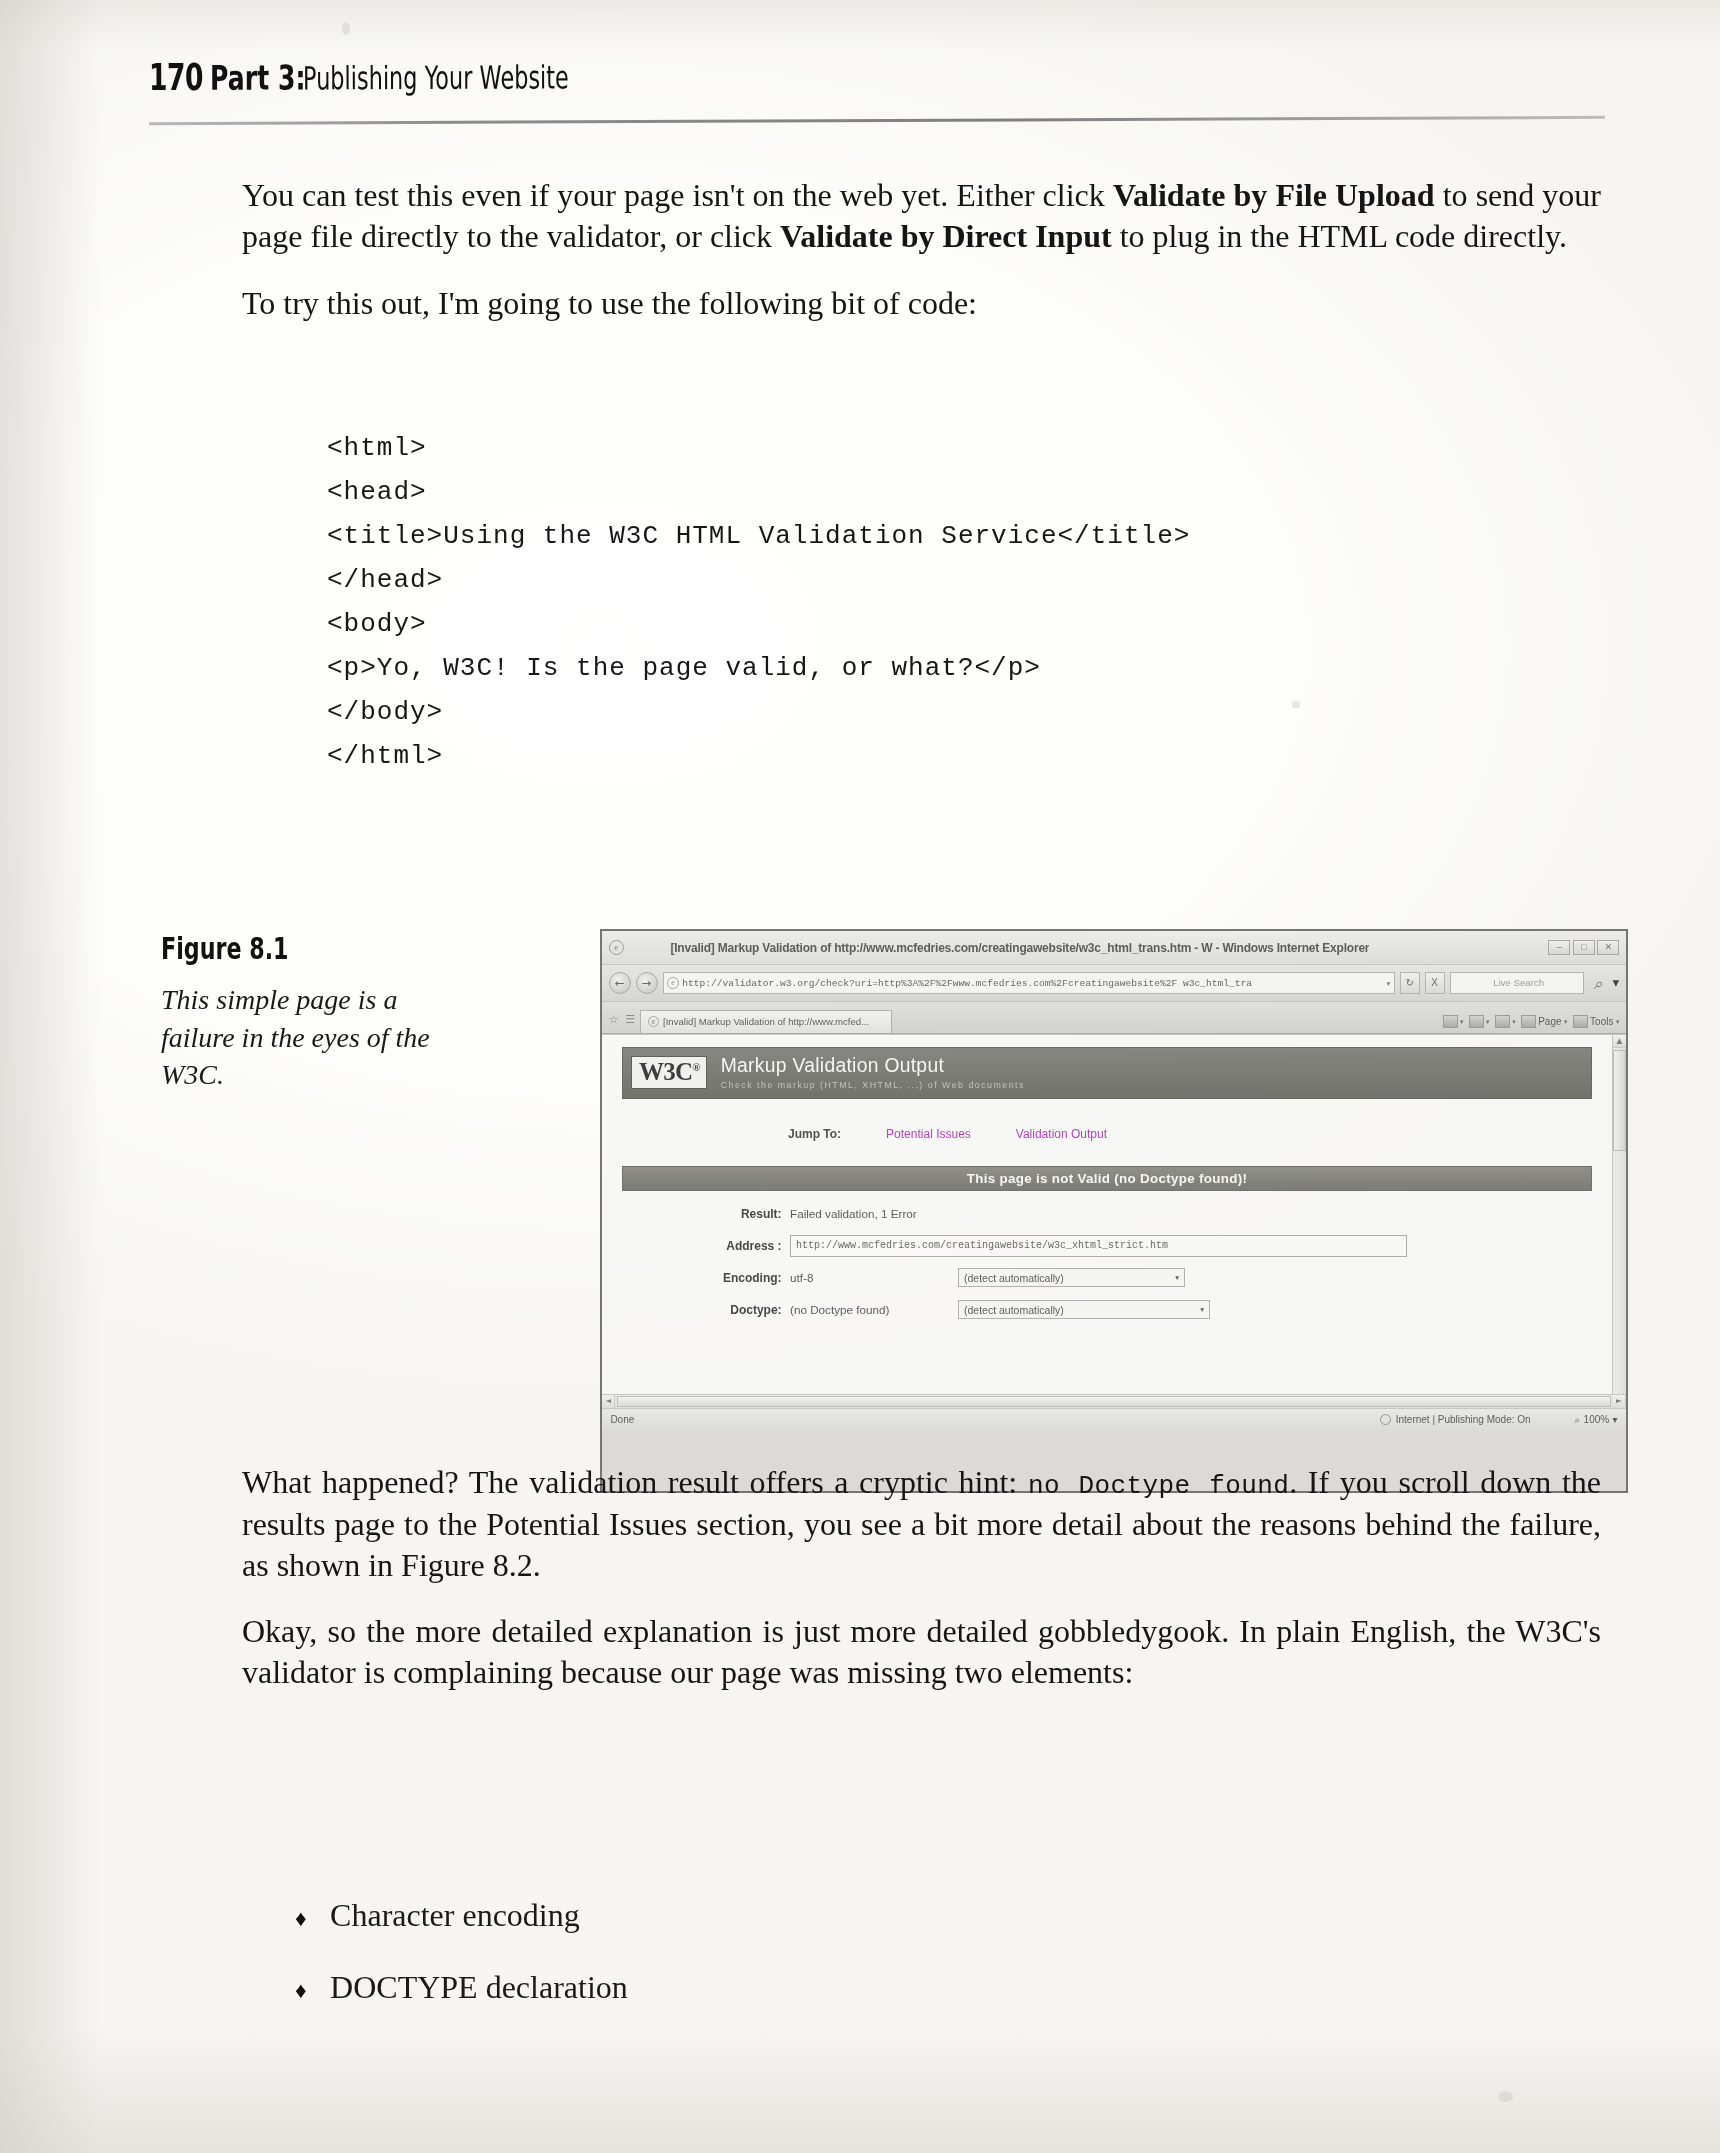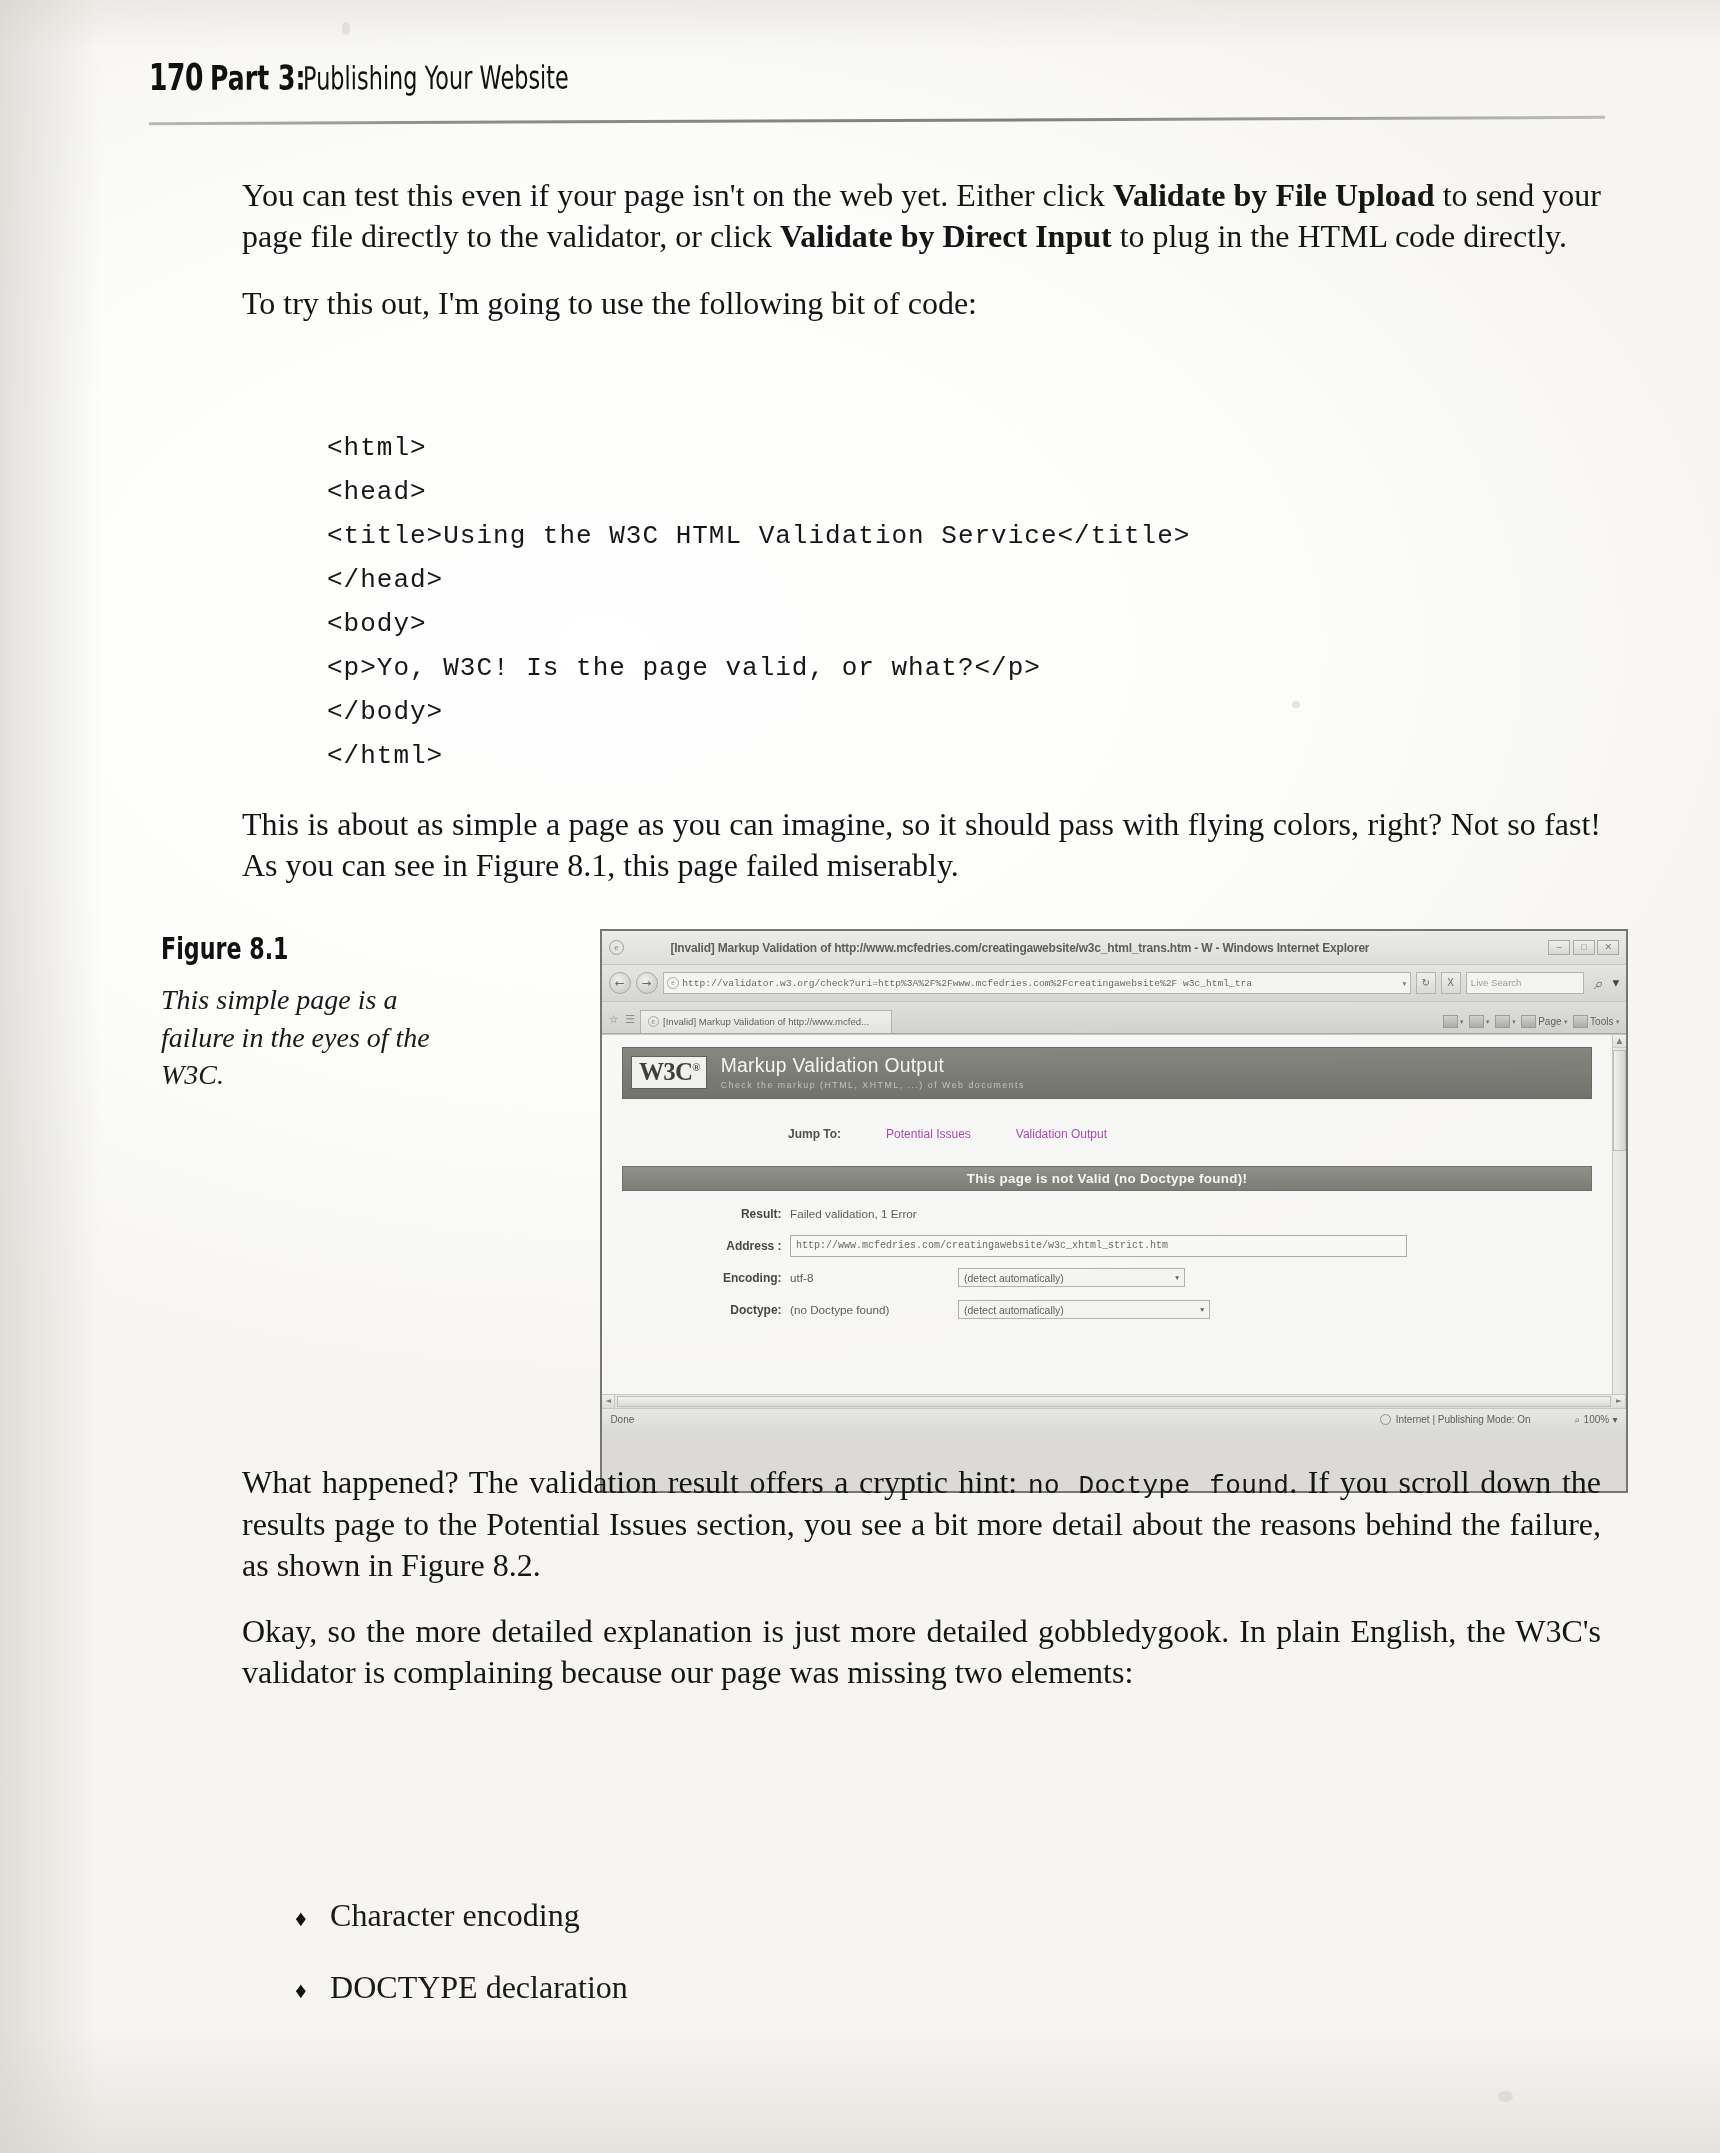--- a/index.html
+++ b/index.html
@@ -245,27 +245,27 @@
   .urlbox .u-caret { margin-left: auto; font-size: 7.6px; color: #666; }
   .sm-btn {
     min-width: 20px; height: 22px;
     border: 0.8px solid #a8a8a5;
     background: linear-gradient(to bottom,#f2f2f0,#d8d8d5);
     font-family: "Liberation Sans", sans-serif;
     font-size: 10px; text-align: center; line-height: 20px; color: #4a4a48;
     padding: 0 2.5px;
   }
   .searchbox {
-    width: 118px; height: 22px;
+    width: 134px; height: 22px;
     background: #f7f7f5;
     border: 0.8px solid #a8a8a5;
     font-family: "Liberation Sans", sans-serif;
     font-size: 9.6px; color: #8d8d8a;
     line-height: 20px; padding-left: 4.2px;
-    white-space: nowrap; overflow: hidden;
+    white-space: nowrap; overflow: hidden; text-align: center;
   }
   .addrbar .magnifier {
     font-family: "DejaVu Sans", serif;
     font-size: 16px;
     color: #45453f;
     font-style: italic;
     padding: 0 5px;
   }
 
   .tabbar {
@@ -573,23 +573,20 @@
 
   <div class="code"><span>&lt;html&gt;</span>
 <span>&lt;head&gt;</span>
 <span>&lt;title&gt;Using the W3C HTML Validation Service&lt;/title&gt;</span>
 <span>&lt;/head&gt;</span>
 <span>&lt;body&gt;</span>
 <span>&lt;p&gt;Yo, W3C! Is the page valid, or what?&lt;/p&gt;</span>
 <span>&lt;/body&gt;</span>
 <span>&lt;/html&gt;</span></div>
 
-  <div class="col" style="top:804px;">
-    <p class="body">This is about as simple a page as you can imagine, so it should pass with flying colors, right? Not so fast! As you can see in Figure 8.1, this page failed miserably.</p>
-  </div>
 
   <div class="figcap">
     <span class="fignum">Figure 8.1</span>
     <div class="figtext">This simple page is a failure in the eyes of the W3C.</div>
   </div>
 
   <div class="shot">
     <div class="ie-chrome">
 
       <div class="titlebar">

